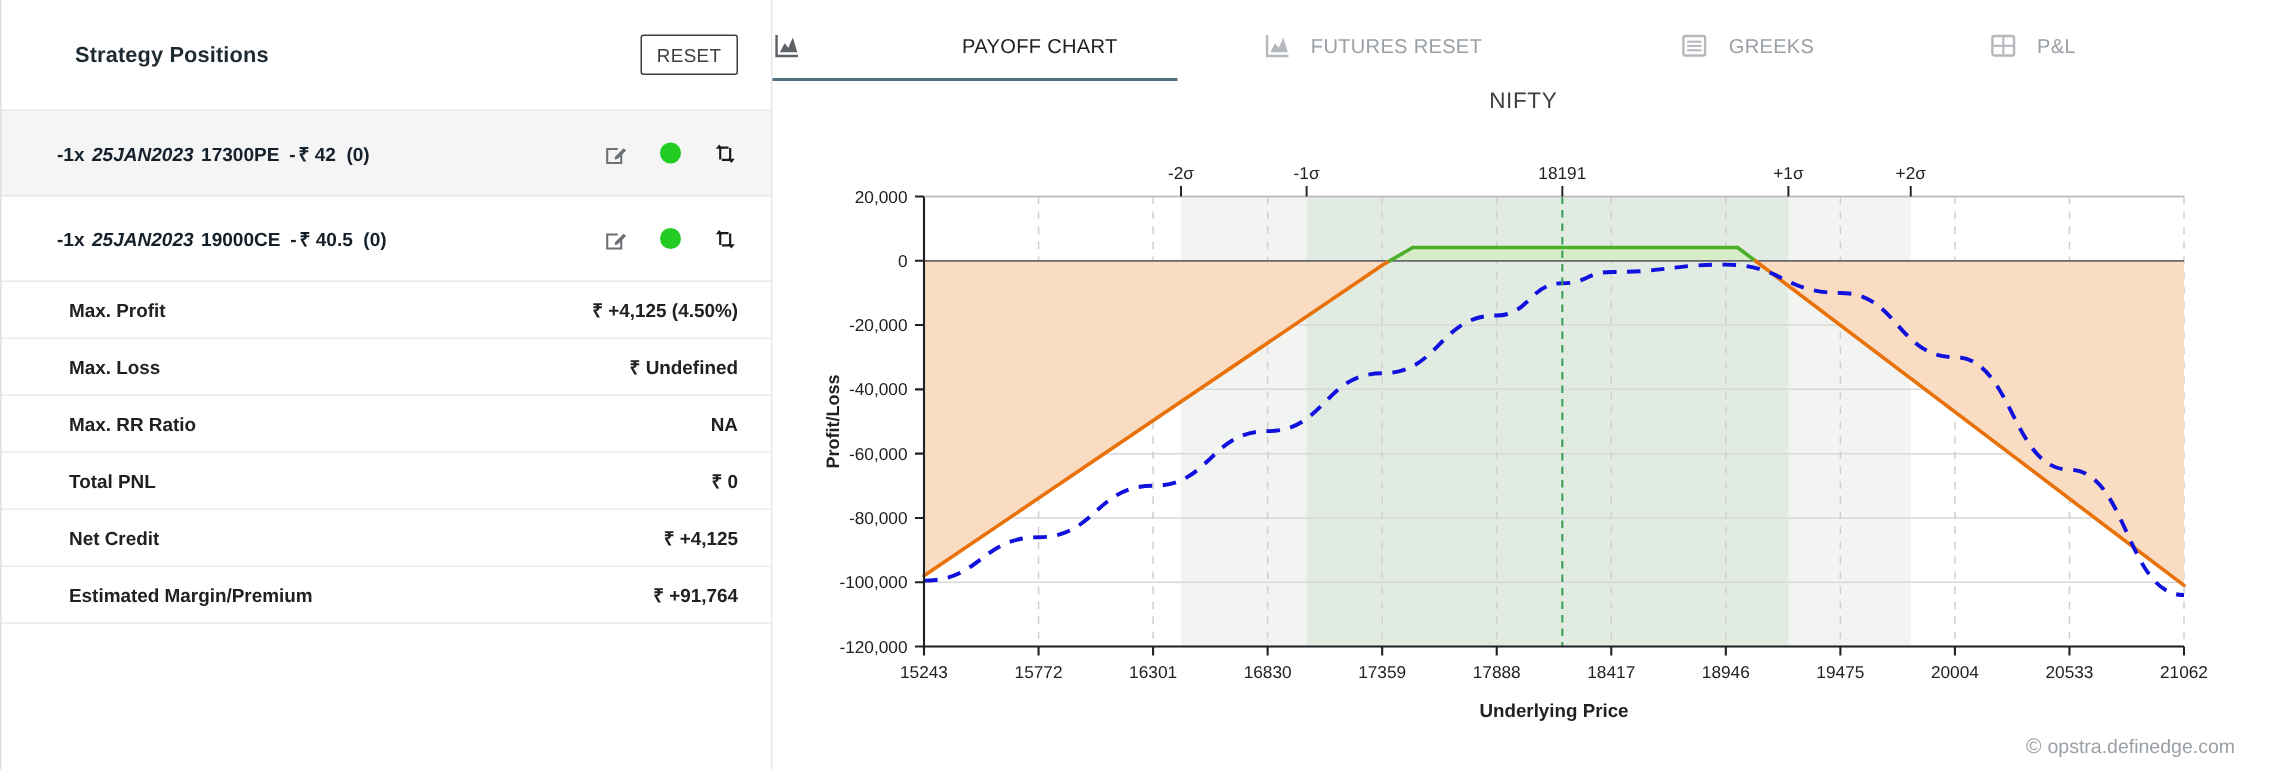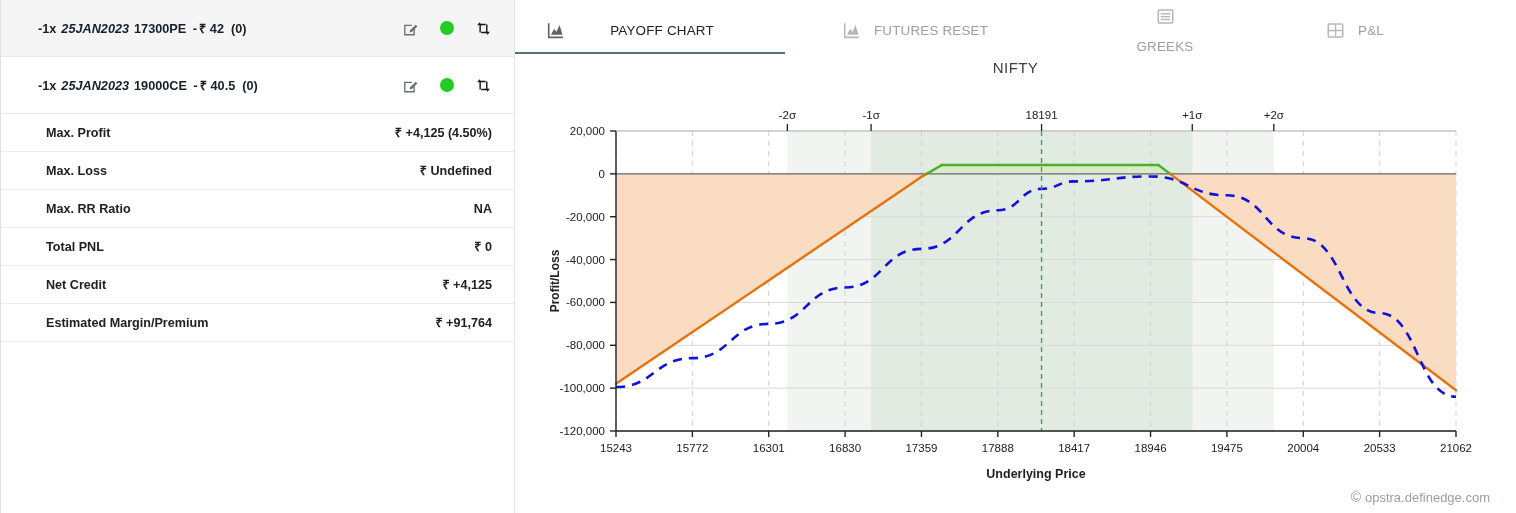--- a/index.html
+++ b/index.html
@@ -78,23 +78,23 @@
   }
   .tabs {
     height: 55px; display: flex; align-items: flex-start;
     position: relative;
   }
   .tab {
     height: 54px; display: flex; align-items: center; gap: 13px;
     cursor: pointer; position: relative;
     padding-top: 6px;
   }
-  .tab.t1 { width: 270px; justify-content: center; padding-right: 40px; gap: 45px; }
+  .tab.t1 { width: 270px; justify-content: space-between; padding-right: 40px; gap: 45px; }
   .tab.t2 { width: 280px; justify-content: center; padding-right: 20px;}
-  .tab.t3 { width: 230px; justify-content: center; padding-right: 30px; flex-direction: column;}
+  .tab.t3 { width: 230px; justify-content: center; padding-right: 30px;}
   .tab.t4 { width: 180px; justify-content: center; padding-right: 60px;}
   .tab-label { font-size: 13.4px; letter-spacing: .2px; color: #9aa0a6; }
   .tab.active .tab-label { color: #202124; }
   .tab-underline {
     position: absolute; left: 0; bottom: 0; height: 2px;
     width: 270px; background: #53707f;
   }
   .tab-icon { width: 19px; height: 19px; display: block; }
   .chart-title {
     text-align: center; font-size: 15px; color: #3c4043;
@@ -108,20 +108,24 @@
   .wm-c { font-size: 14px; }
 </style>
 </head>
 <body>
 
 <div id="app">
 
   <div class="left-panel">
     <div class="panel-edge-left"></div>
 
+    <div class="panel-header">
+      <div class="panel-title">Strategy Positions</div>
+      <button class="reset-btn">RESET</button>
+    </div>
 
     <div class="pos-row alt">
       <div class="pos-text">
         <span class="qty">-1x</span><span class="dt">25JAN2023</span><span class="strike">17300PE</span> <span>-</span><span class="price">₹ 42</span><span class="lots">(0)</span>
       </div>
       <div class="pos-actions">
         <span class="icon-btn">
           <svg viewBox="0 0 20 20" width="17" height="17">
             <path d="M2.5 5.5 h9 v1.6 h-7.4 v9.4 h9.4 v-7 h1.6 v8.6 h-12.6 z" fill="#6b6f73"></path>
             <path d="M9.6 12.2 l6.6-6.6 1.9 1.9 -6.6 6.6 -2.4 .5 z" fill="#6b6f73"></path>

